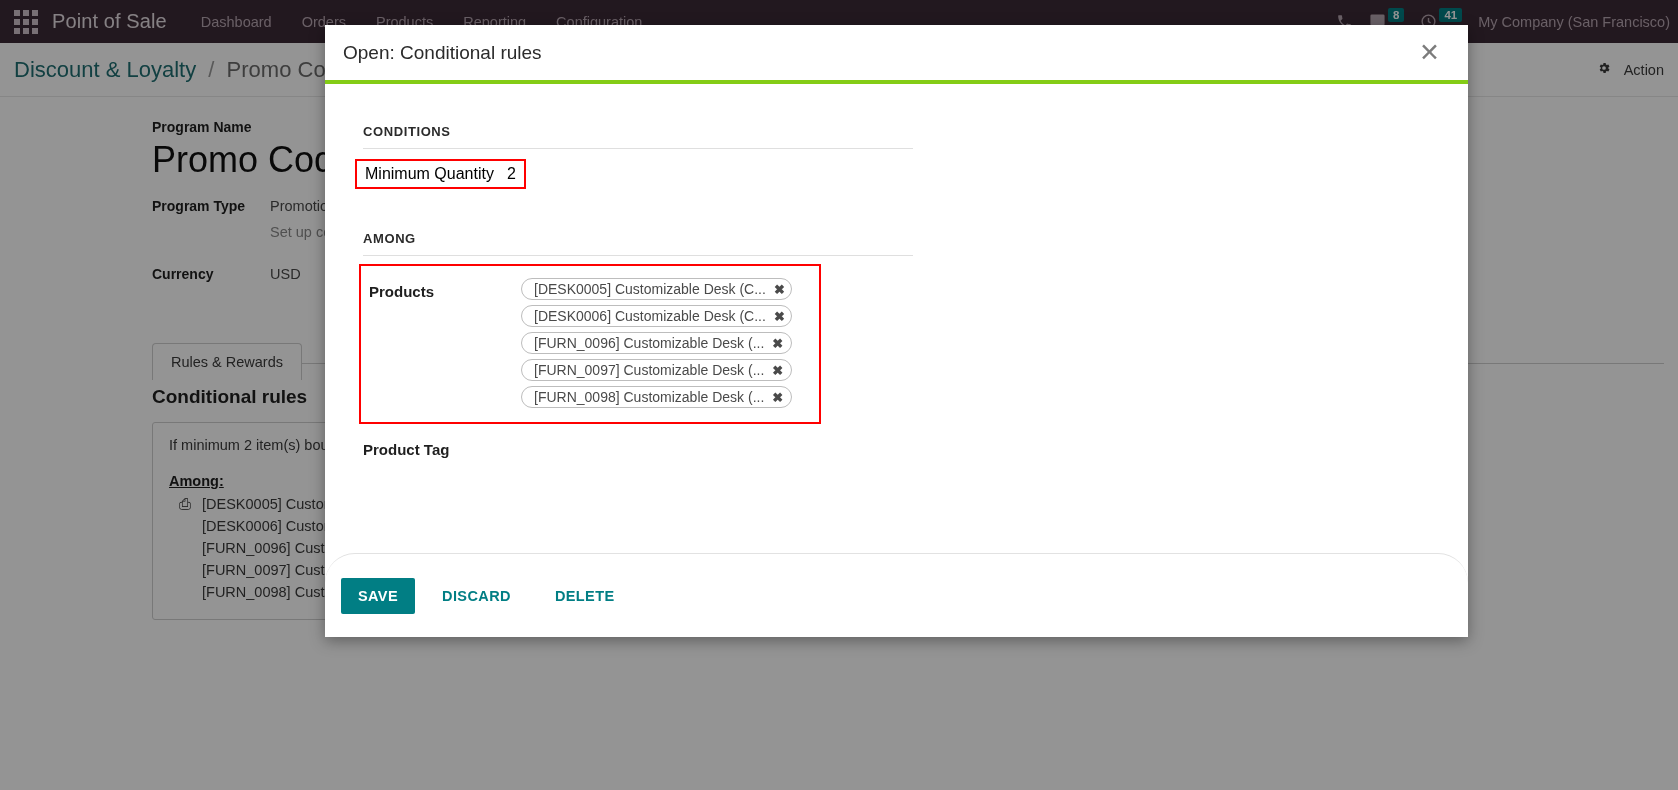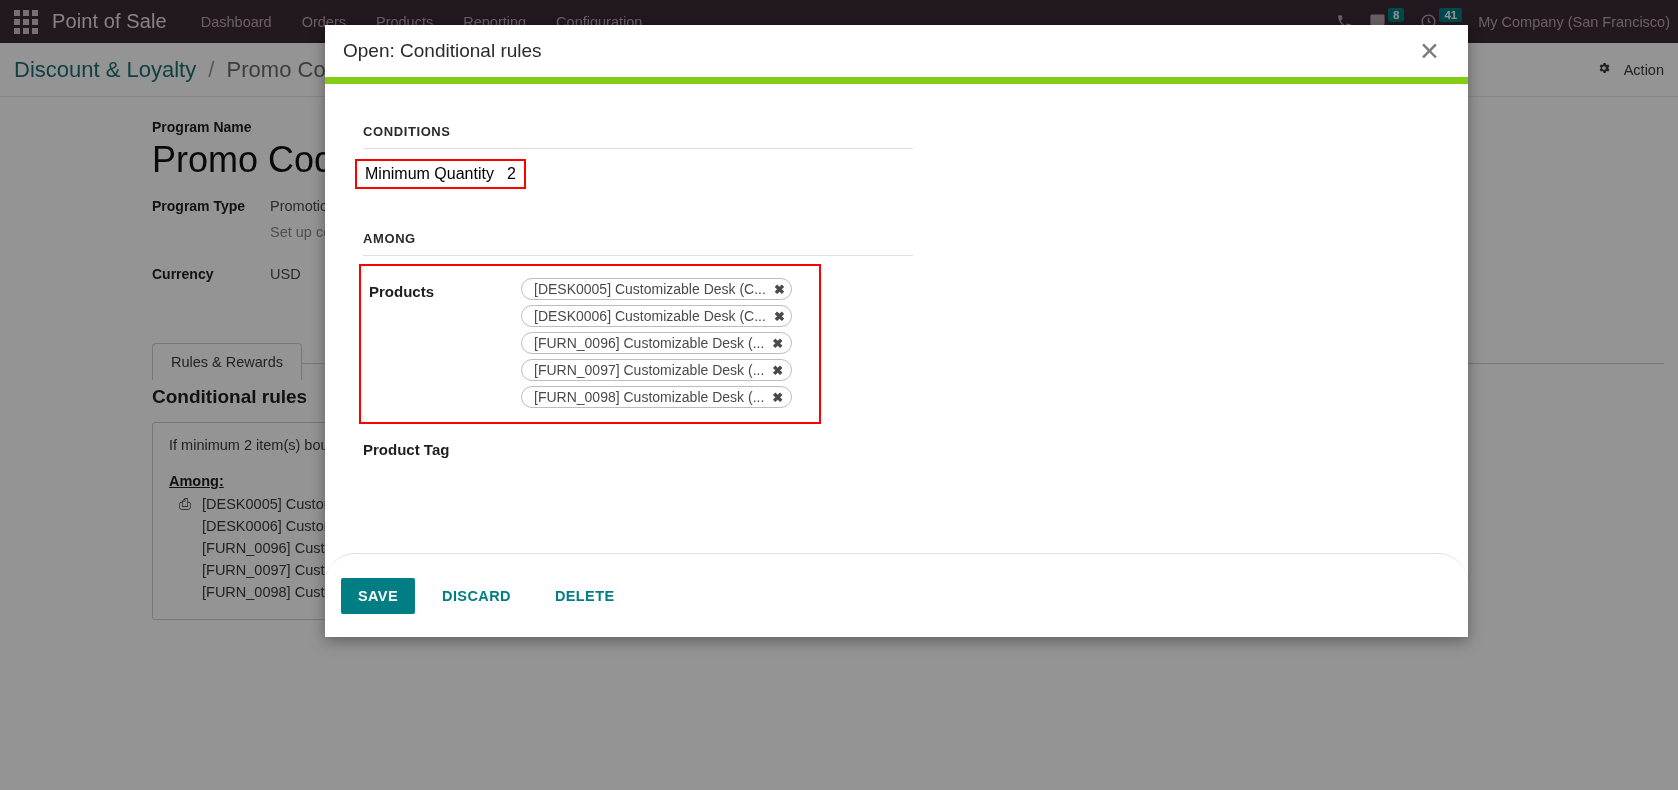--- a/index.html
+++ b/index.html
@@ -75,21 +75,21 @@
 
   
   .backdrop { position: absolute; inset: 0; background: rgba(0,0,0,0.42); }
   .modal {
     position: absolute; left: 325px; top: 25px; width: 1143px; height: 612px;
     background: #fff; box-shadow: 0 4px 14px rgba(0,0,0,.35);
     display: flex; flex-direction: column;
   }
   .modal-head {
     height: 59px; display: flex; align-items: center;
-    padding: 0 22px 0 18px; border-bottom: 7px solid #84cc16; flex: 0 0 auto;
+    padding: 0 22px 0 18px; border-bottom: 4px solid #84cc16; flex: 0 0 auto;
   }
   .modal-title { font-size: 19px; color: #2b2b2b; }
   .modal-x {
     margin-left: auto; font-size: 25px; color: #7c7c7c; cursor: pointer;
     line-height: 1; font-weight: 300; padding: 2px 6px;
   }
   .modal-body { flex: 1 1 auto; overflow: auto; padding: 40px 14px 0 38px; }
   .modal-foot {
     flex: 0 0 auto; height: 84px; border-top: 1px solid #e2e2e2;
     display: flex; align-items: center; gap: 10px; padding: 0 16px; border-radius: 30px;

